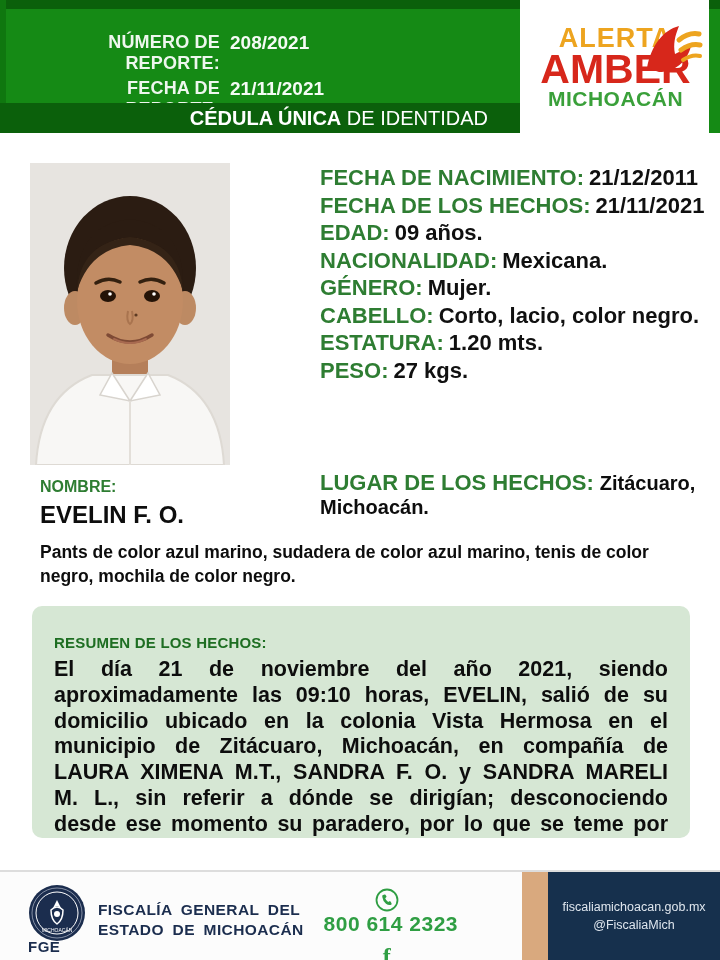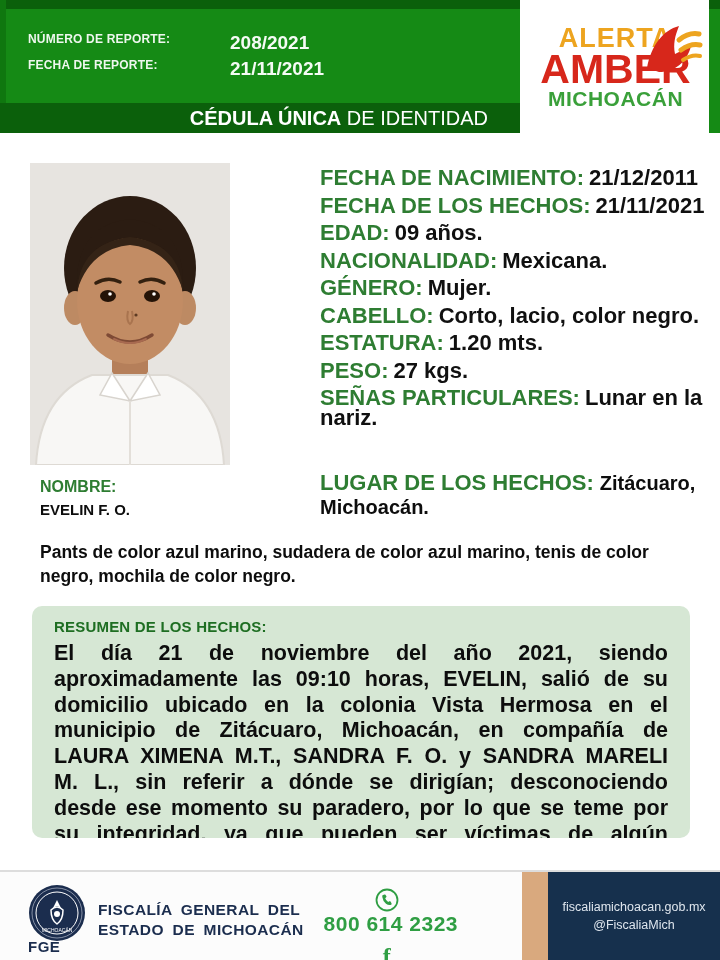--- a/index.html
+++ b/index.html
@@ -4,21 +4,21 @@
 <style>
   * { margin:0; padding:0; box-sizing:border-box; }
   body { font-family:"Liberation Sans", sans-serif; background:#ffffff; }
   .poster { position:relative; width:720px; height:960px; background:#ffffff; overflow:hidden; }
 
   
   .header { position:absolute; top:0; left:0; width:720px; height:133px; background:#158a15; }
   .header-top-strip { position:absolute; top:0; left:6px; width:714px; height:9px; background:#0b600b; }
   .header-left-strip { position:absolute; top:0; left:0; width:6px; height:133px; background:#0f770f; }
   .report-block { position:absolute; top:32px; left:28px; display:grid; grid-template-columns:192px auto; column-gap:10px; row-gap:4px; }
-  .report-label { color:#eef7ee; font-weight:bold; font-size:12px; text-align:left; letter-spacing:0.2px; }
+  .report-label { color:#eef7ee; font-weight:bold; font-size:18px; text-align:right; letter-spacing:0.2px; }
   .report-value { color:#f4fbf4; font-weight:bold; font-size:19px; }
   .cedula-band { position:absolute; top:103px; left:0; width:608px; height:30px; background:#0b600b; color:#ffffff; font-size:20px; line-height:30px; text-align:right; padding-right:120px; }
   .cedula-band .bold-part { font-weight:bold; }
   .cedula-band .rest-part { font-weight:normal; }
 
   
   .logo-box { position:absolute; top:0; left:520px; width:189px; height:142px; background:#ffffff; text-align:center; padding:26px 0 0 2px; z-index:5; }
   .logo-alerta { color:#eda41f; font-weight:bold; font-size:27px; line-height:25px; letter-spacing:1px; }
   .logo-amber  { color:#d7271b; font-weight:bold; font-size:41px; line-height:36px; letter-spacing:0px; }
   .logo-mich   { color:#3aa03a; font-weight:bold; font-size:21px; line-height:23px; letter-spacing:0.5px; }
@@ -32,28 +32,28 @@
   .field-row { margin-bottom:8px; font-size:22px; line-height:19.5px; font-weight:bold; }
   .field-label { color:#2e7d32; }
   .field-value { color:#101010; margin-left:5px; }
 
   .lugar-row { position:absolute; top:470px; left:320px; width:395px; font-weight:bold; }
   .lugar-row .field-label { font-size:22px; }
   .lugar-row .lugar-value { font-size:20px; color:#0d0d0d; margin-left:6px; }
 
   .nombre-block { position:absolute; top:478px; left:40px; }
   .nombre-label { color:#2e7d32; font-weight:bold; font-size:16px; }
-  .nombre-value { color:#0d0d0d; font-weight:bold; font-size:15px; margin-top:5px; }
+  .nombre-value { color:#0d0d0d; font-weight:bold; font-size:24px; margin-top:5px; }
 
   .vestimenta-block { position:absolute; top:540px; left:40px; width:655px; display:flex; }
   .vestimenta-label { color:#2e7d32; font-weight:bold; font-size:17px; flex:0 0 102px; line-height:24px; }
   .vestimenta-value { color:#0d0d0d; font-weight:bold; font-size:17.5px; line-height:24px; }
 
   
-  .resumen-box { position:absolute; top:606px; left:32px; width:658px; height:232px; background:#d6e7d4; border-radius:10px; padding:12px 22px 0 22px; overflow:hidden; }
+  .resumen-box { position:absolute; top:606px; left:32px; width:658px; height:232px; background:#d6e7d4; border-radius:10px; padding:28px 22px 0 22px; overflow:hidden; }
   .resumen-label { color:#1e6e22; font-weight:bold; font-size:15px; letter-spacing:0.2px; }
   .resumen-body { margin-top:6px; color:#0d0d0d; font-weight:bold; font-size:21.5px; line-height:25.8px; text-align:justify; word-spacing:3px; }
 
   
   .footer { position:absolute; top:870px; left:0; width:720px; height:90px; background:#fcfcfc; border-top:2px solid #dddddd; }
   .fge-logo { position:absolute; top:12px; left:28px; width:62px; text-align:left; }
   .fge-text { color:#1b2d4e; font-weight:bold; font-size:15px; margin-top:-8px; letter-spacing:0.5px; }
   .agency-text { position:absolute; top:28px; left:98px; color:#1b2d4e; font-weight:bold; font-size:15.5px; line-height:20px; letter-spacing:0.4px; word-spacing:4px; }
   .contact-block { position:absolute; top:16px; left:300px; }
   .contact-row { display:flex; align-items:center; margin-bottom:7px;flex-direction:column; }
@@ -134,21 +134,20 @@
 
   <div class="fields">
     <div class="field-row"><span class="field-label">FECHA DE NACIMIENTO:</span><span class="field-value">21/12/2011</span></div>
     <div class="field-row"><span class="field-label">FECHA DE LOS HECHOS:</span><span class="field-value">21/11/2021</span></div>
     <div class="field-row"><span class="field-label">EDAD:</span><span class="field-value">09 años.</span></div>
     <div class="field-row"><span class="field-label">NACIONALIDAD:</span><span class="field-value">Mexicana.</span></div>
     <div class="field-row"><span class="field-label">GÉNERO:</span><span class="field-value">Mujer.</span></div>
     <div class="field-row"><span class="field-label">CABELLO:</span><span class="field-value">Corto, lacio, color negro.</span></div>
     <div class="field-row"><span class="field-label">ESTATURA:</span><span class="field-value">1.20 mts.</span></div>
     <div class="field-row"><span class="field-label">PESO:</span><span class="field-value">27 kgs.</span></div>
-    <div class="field-row"><span class="field-label">SEÑAS PARTICULARES:</span><span class="field-value">Lunar en la nariz.</span></div>
   </div>
 
   <div class="lugar-row">
     <span class="field-label">LUGAR DE LOS HECHOS:</span><span class="lugar-value">Zitácuaro, Michoacán.</span>
   </div>
 
   <div class="nombre-block">
     <div class="nombre-label">NOMBRE:</div>
     <div class="nombre-value">EVELIN F. O.</div>
   </div>

